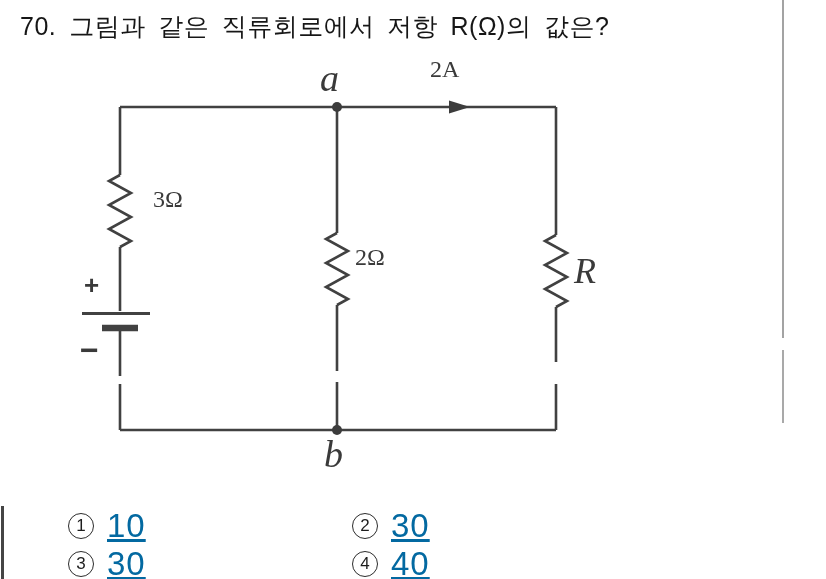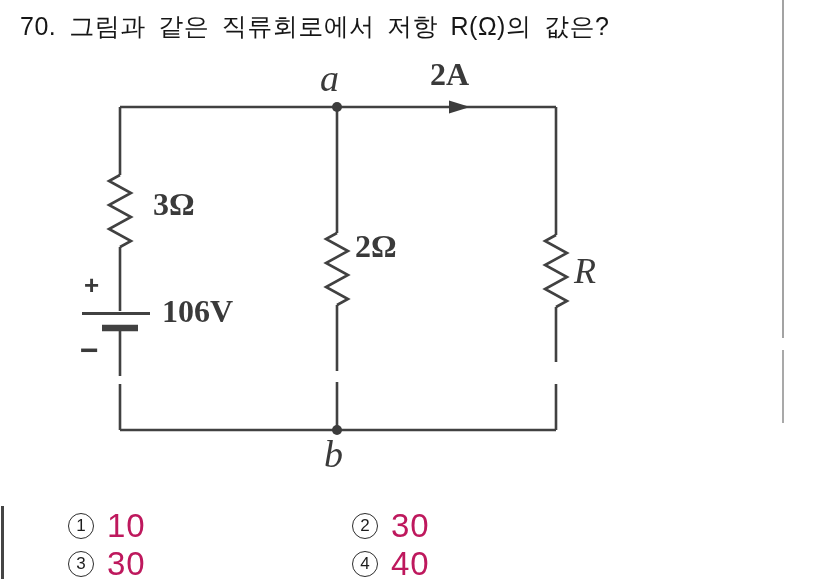--- a/index.html
+++ b/index.html
@@ -10,44 +10,44 @@
   
   .title{
     position:absolute;left:20px;top:10px;font-size:25px;letter-spacing:.5px;
     word-spacing:5px;color:#161616;white-space:nowrap;
   }
   .title .qnum{margin-right:13px;}
   
   .circuit{position:absolute;left:0;top:0;width:826px;height:579px;}
   svg.wires{position:absolute;left:0;top:0;}
   .clabel{position:absolute;white-space:nowrap;color:#3a3a3a;}
-  .serif{font-family:"Liberation Serif",serif;font-size:32px;font-weight:bold;}
+  .serif{font-family:"Liberation Serif",serif;font-size:24px;}
   .serif-it{font-family:"Liberation Serif",serif;font-style:italic;font-size:38px;}
   .lbl-a{left:320px;top:56px;}
   .lbl-2a{left:430px;top:56px;}
   .lbl-3ohm{left:153px;top:186px;}
-  .lbl-2ohm{left:355px;top:228px;}
+  .lbl-2ohm{left:355px;top:244px;}
   .lbl-r{left:574px;top:250px;font-size:36px;}
   .lbl-v{left:162px;top:293px;}
   .lbl-b{left:324px;top:432px;}
   .lbl-plus{left:84px;top:270px;font-size:26px;font-weight:700;color:#3a3a3a;}
   .lbl-minus{left:80px;top:332px;font-size:32px;font-weight:700;color:#3a3a3a;}
   
   .options{position:absolute;left:0;top:0;}
   .opt{position:absolute;display:flex;align-items:center;gap:13px;}
   .opt-1{left:68px;top:507px;}
   .opt-2{left:352px;top:507px;}
   .opt-3{left:68px;top:545px;}
   .opt-4{left:352px;top:545px;}
   .marker{
     width:26px;height:26px;border:1.6px solid #2c2c2c;border-radius:50%;
     display:flex;align-items:center;justify-content:center;
     font-size:17px;color:#1d1d1d;box-sizing:border-box;
   }
-  .optval{font-size:33px;color:#be185d;letter-spacing:1px;}
+  .optval{font-size:33px;color:#0369a1;letter-spacing:1px;text-decoration:underline;}
   
   .divider-right-1{position:absolute;left:782px;top:0;width:2px;height:338px;background:#a3a3a3;}
   .divider-right-2{position:absolute;left:782px;top:350px;width:2px;height:73px;background:#a9a9a9;}
   .divider-left{position:absolute;left:1px;top:506px;width:3px;height:73px;background:#454545;}
 </style>
 </head>
 <body>
 
 <div class="page">
 
@@ -86,21 +86,20 @@
         <circle cx="337" cy="107" r="5"></circle>
         <circle cx="337" cy="430" r="5"></circle>
       </g>
     </svg>
 
     <span class="clabel serif-it lbl-a">a</span>
     <span class="clabel serif lbl-2a">2A</span>
     <span class="clabel serif lbl-3ohm">3Ω</span>
     <span class="clabel serif lbl-2ohm">2Ω</span>
     <span class="clabel serif-it lbl-r">R</span>
-    <span class="clabel serif lbl-v">106V</span>
     <span class="clabel lbl-plus">+</span>
     <span class="clabel lbl-minus">−</span>
     <span class="clabel serif-it lbl-b">b</span>
   </div>
 
   <div class="options">
     <div class="opt opt-1">
       <span class="marker">1</span>
       <span class="optval">10</span>
     </div>

